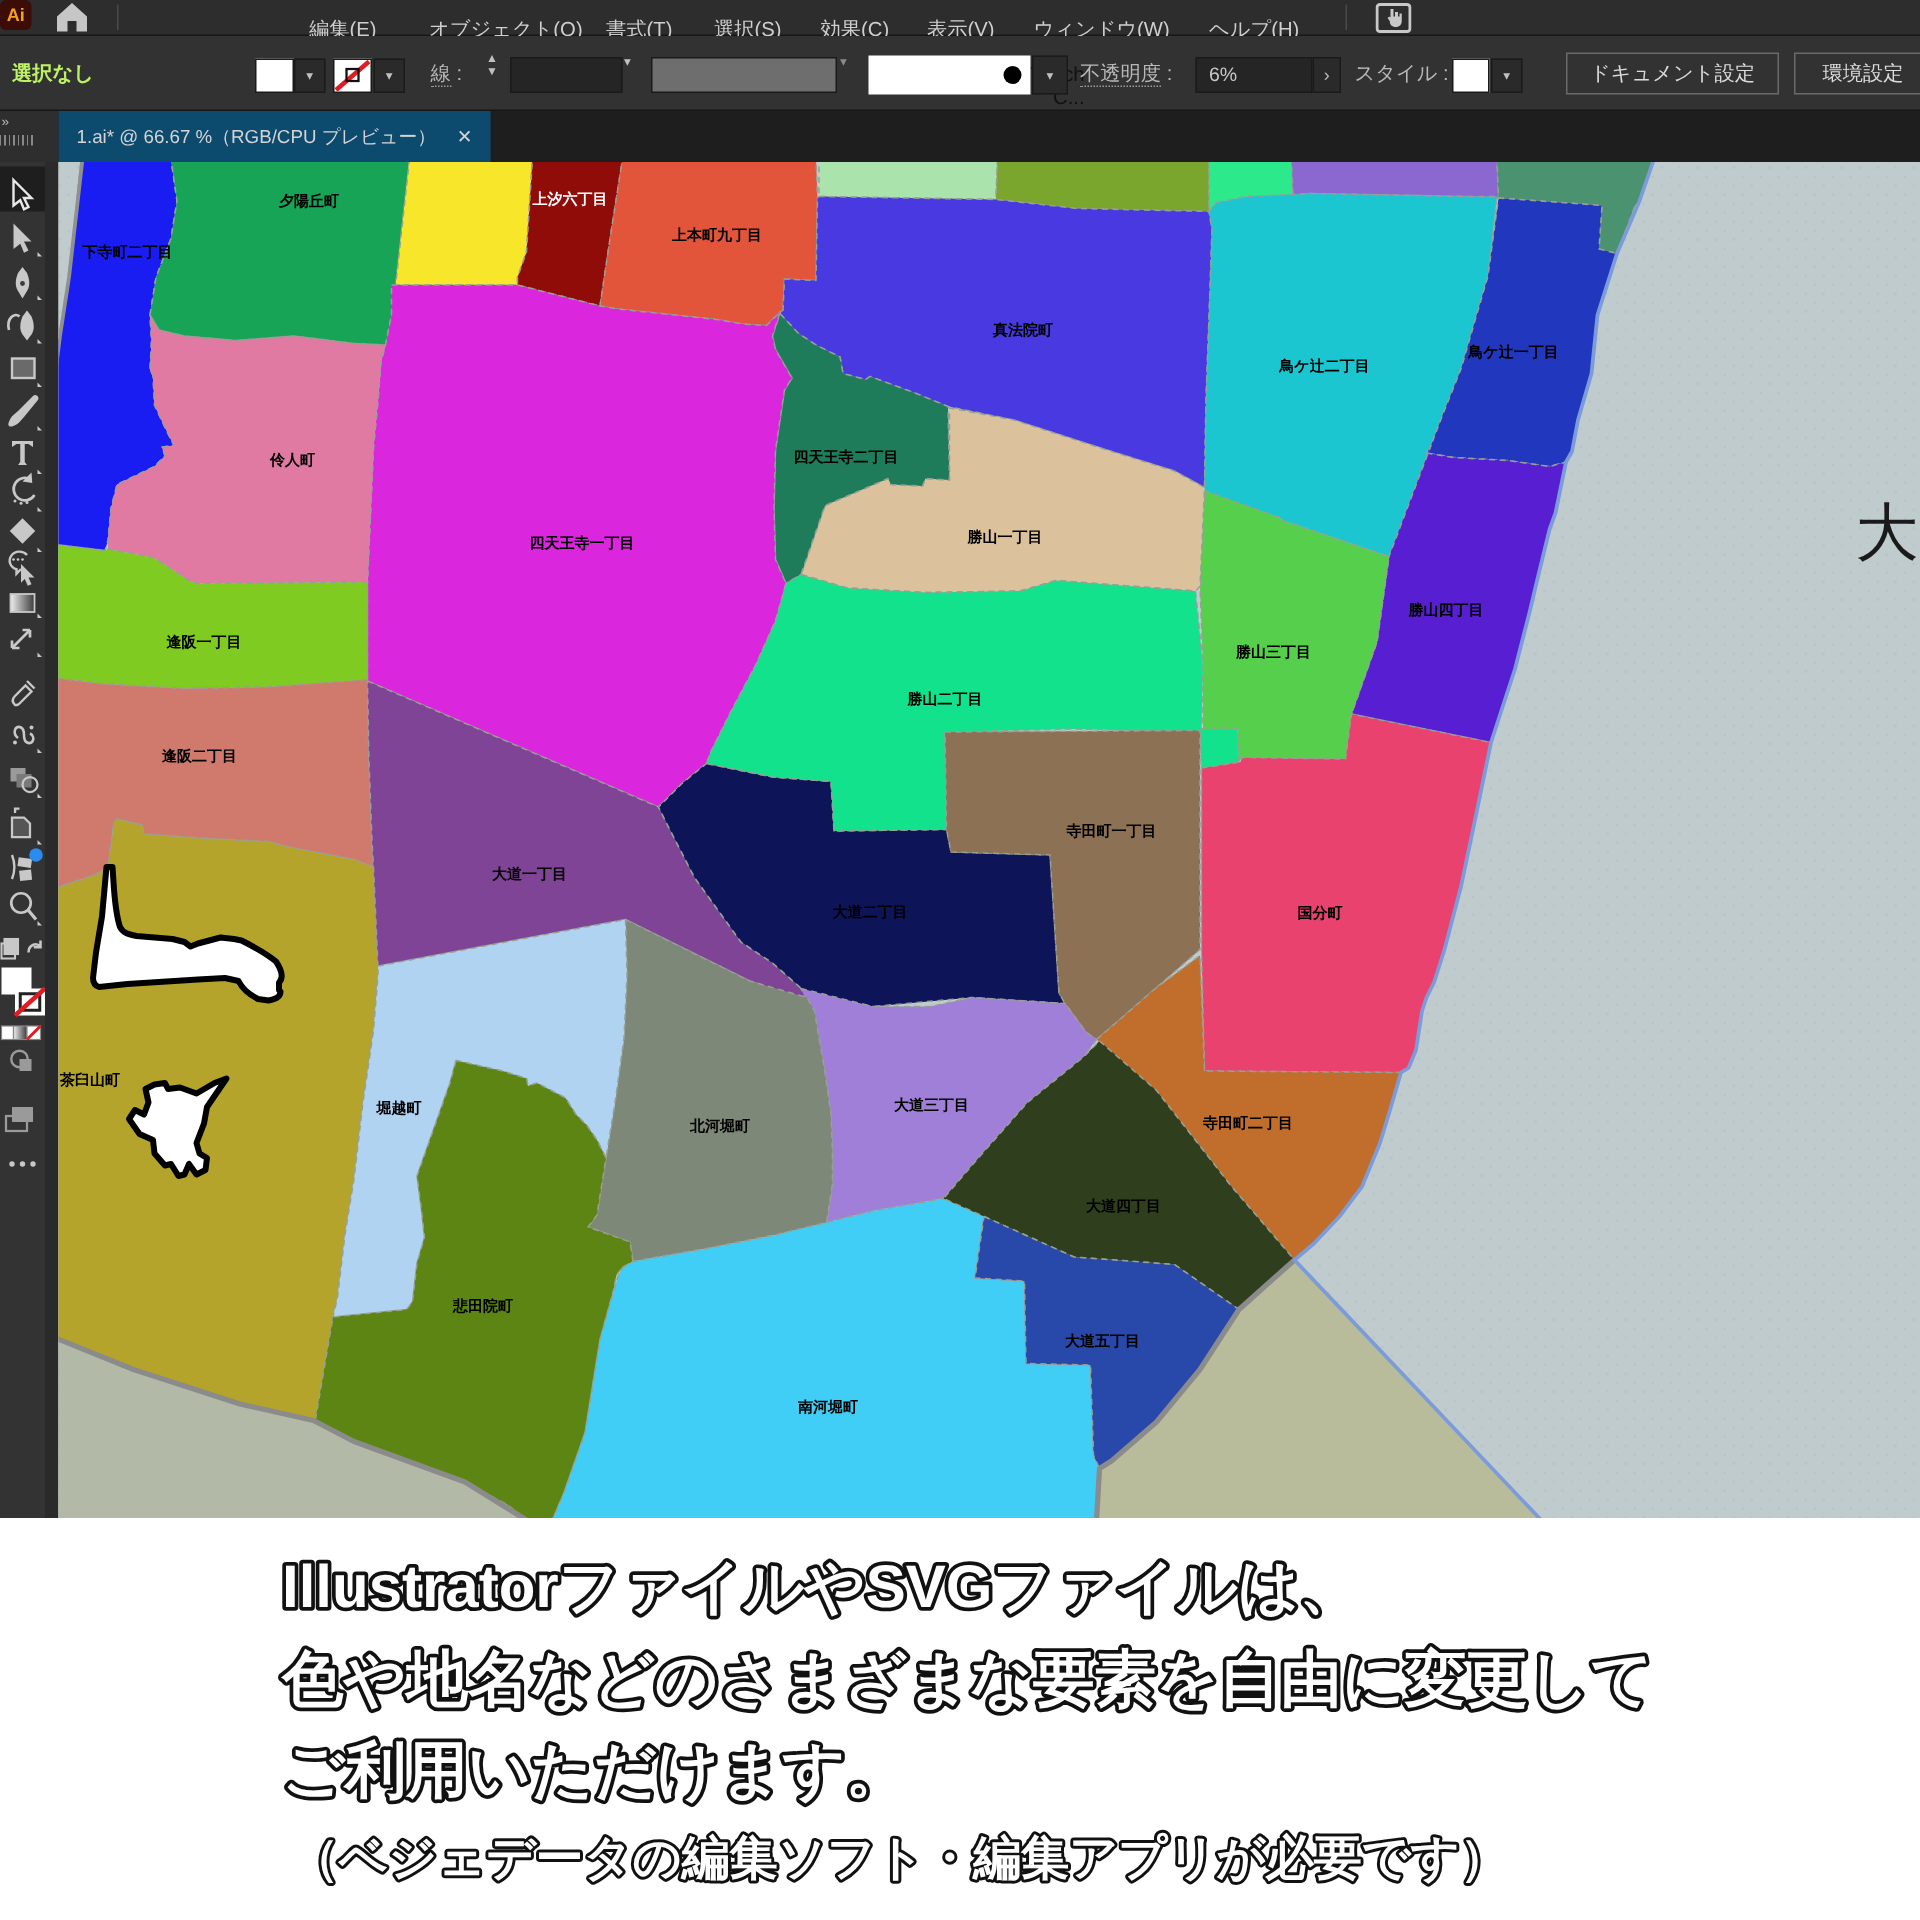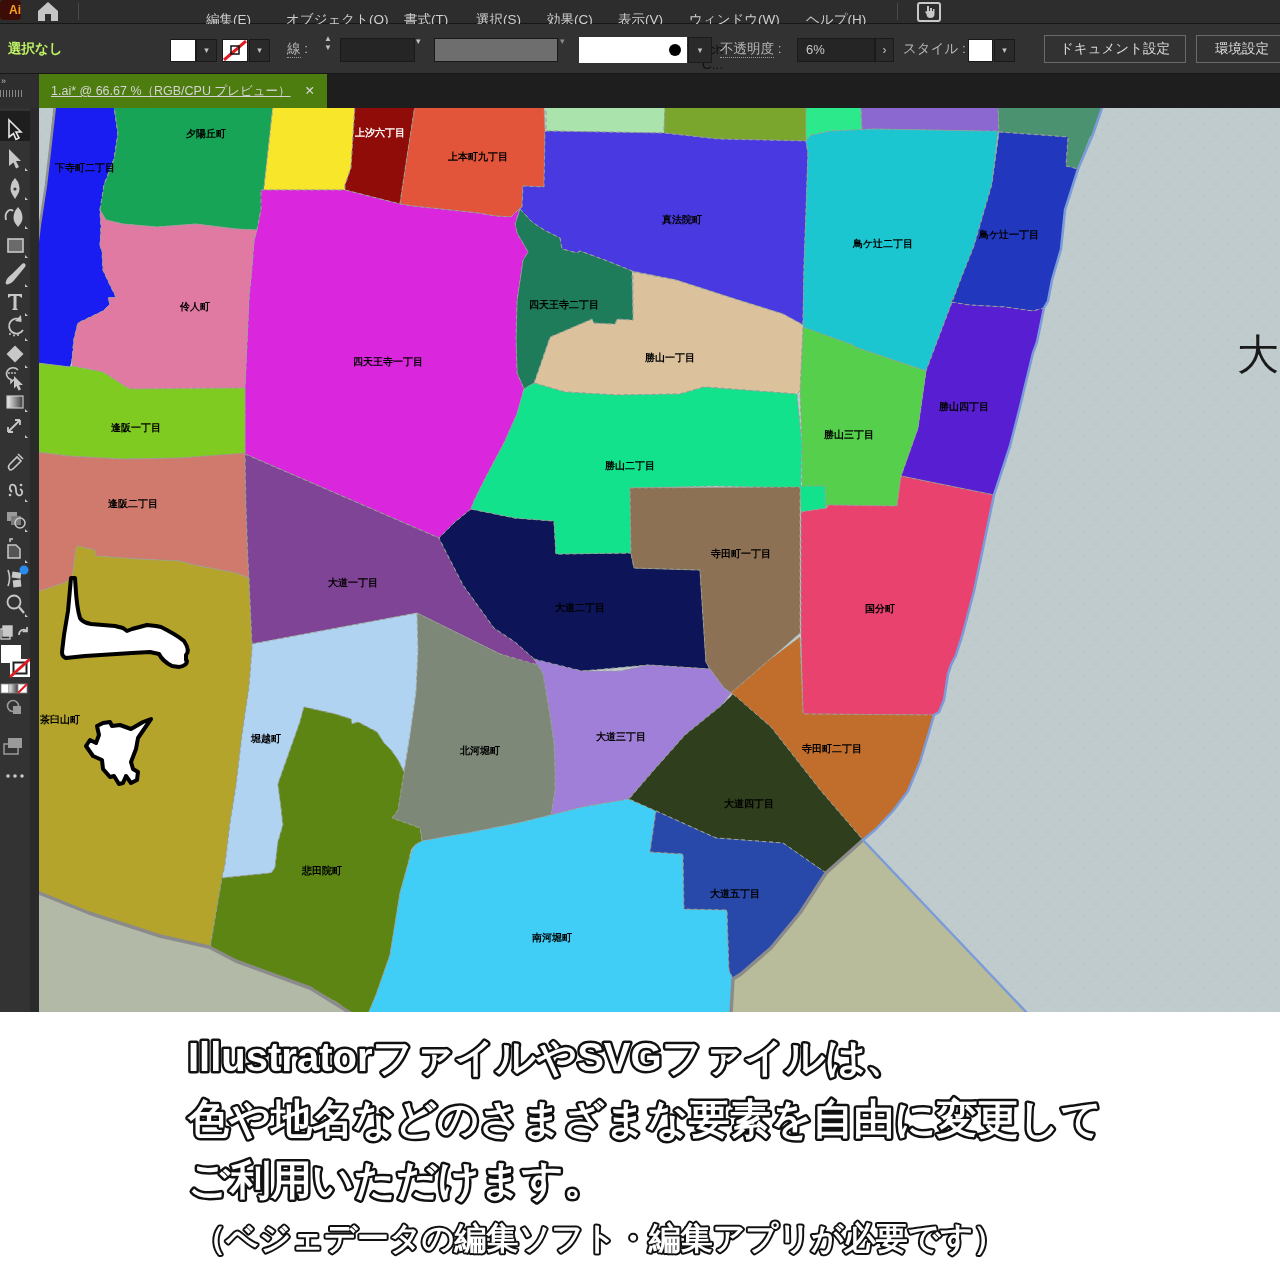--- a/index.html
+++ b/index.html
@@ -4,38 +4,38 @@
 <style>
 html,body{margin:0;padding:0;}
 body{width:1280px;height:1280px;position:relative;overflow:hidden;background:#fff;
   font-family:"Liberation Sans",sans-serif;}
 #menubar{position:absolute;left:0;top:0;width:1280px;height:23px;background:#2d2d2d;
   border-bottom:1px solid #171717;color:#cfcfcf;font-size:13.5px;}
 .mi{position:absolute;top:11px;white-space:nowrap;}
 #ctrlbar{position:absolute;left:0;top:24px;width:1280px;height:49px;background:#323232;
   border-bottom:1px solid #171717;color:#b8b8b8;font-size:13.5px;}
 #tabbar{position:absolute;left:0;top:74px;width:1280px;height:34px;background:#1e1e1e;}
-#tab{position:absolute;left:39px;top:74px;width:288px;height:34px;background:#4d7c0f;color:#d4d4d4;
-  font-size:12.5px;line-height:34px;text-decoration:underline;}
+#tab{position:absolute;left:39px;top:74px;width:288px;height:34px;background:#0c4a6e;color:#d4d4d4;
+  font-size:12.5px;line-height:34px;}
 #toolcol{position:absolute;left:0;top:74px;width:30px;height:938px;background:#333333;}
 #toolgap{position:absolute;left:30px;top:108px;width:9px;height:904px;background:#2a2a2a;}
 #lefttop{position:absolute;left:0;top:74px;width:39px;height:34px;background:#2e2e2e;}
 .dark-box{position:absolute;background:#252525;border:1px solid #1a1a1a;}
 .dd{position:absolute;background:#2a2a2a;border:1px solid #1a1a1a;color:#c0c0c0;text-align:center;}
 .chev{font-size:9px;line-height:21px;}
 .btn{position:absolute;border:1px solid #6a6a6a;color:#dcdcdc;font-size:13.5px;text-align:center;
   line-height:26px;background:#323232;}
 .dotted{border-bottom:1px dotted #9a9a9a;padding-bottom:1px;}
 #map{position:absolute;left:39px;top:108px;}
 #caption{position:absolute;left:0;top:1012px;}
 </style>
 </head>
 <body>
 <div id="menubar">
-  <div style="position:absolute;left:0px;top:0px;width:21px;height:20px;background:#3c0d06;border-radius:4px;color:#f7a11f;font-size:12px;font-weight:bold;text-align:right;line-height:20px;">Ai</div>
+  <div style="position:absolute;left:0px;top:0px;width:21px;height:20px;background:#3c0d06;border-radius:4px;color:#f7a11f;font-size:12px;font-weight:bold;text-align:center;line-height:20px;">Ai</div>
   <svg style="position:absolute;left:37px;top:1px" width="22" height="21" viewBox="0 0 22 21">
       <path d="M11 1 L21 10 L21 20 L14 20 L14 13 L8 13 L8 20 L1 20 L1 10 Z" fill="#c6c6c6"></path>
     </svg>
   <div style="position:absolute;left:78px;top:3px;width:1px;height:17px;background:#4a4a4a;"></div>
   <div class="mi" style="left:90px;top:0px;width:101px;height:22px;border:1px solid #5a5a5a;background:#363636;text-align:center;line-height:22px;margin-top:48px;">ファイル(<u>F</u>)</div>
   <div class="mi" style="left:206px;">編集(<u>E</u>)</div>
   <div class="mi" style="left:286px;text-align:right;">オブジェクト(<u>O</u>)</div>
   <div class="mi" style="left:404px;">書式(<u>T</u>)</div>
   <div class="mi" style="left:476px;">選択(<u>S</u>)</div>
   <div class="mi" style="left:547px;">効果(<u>C</u>)</div>

